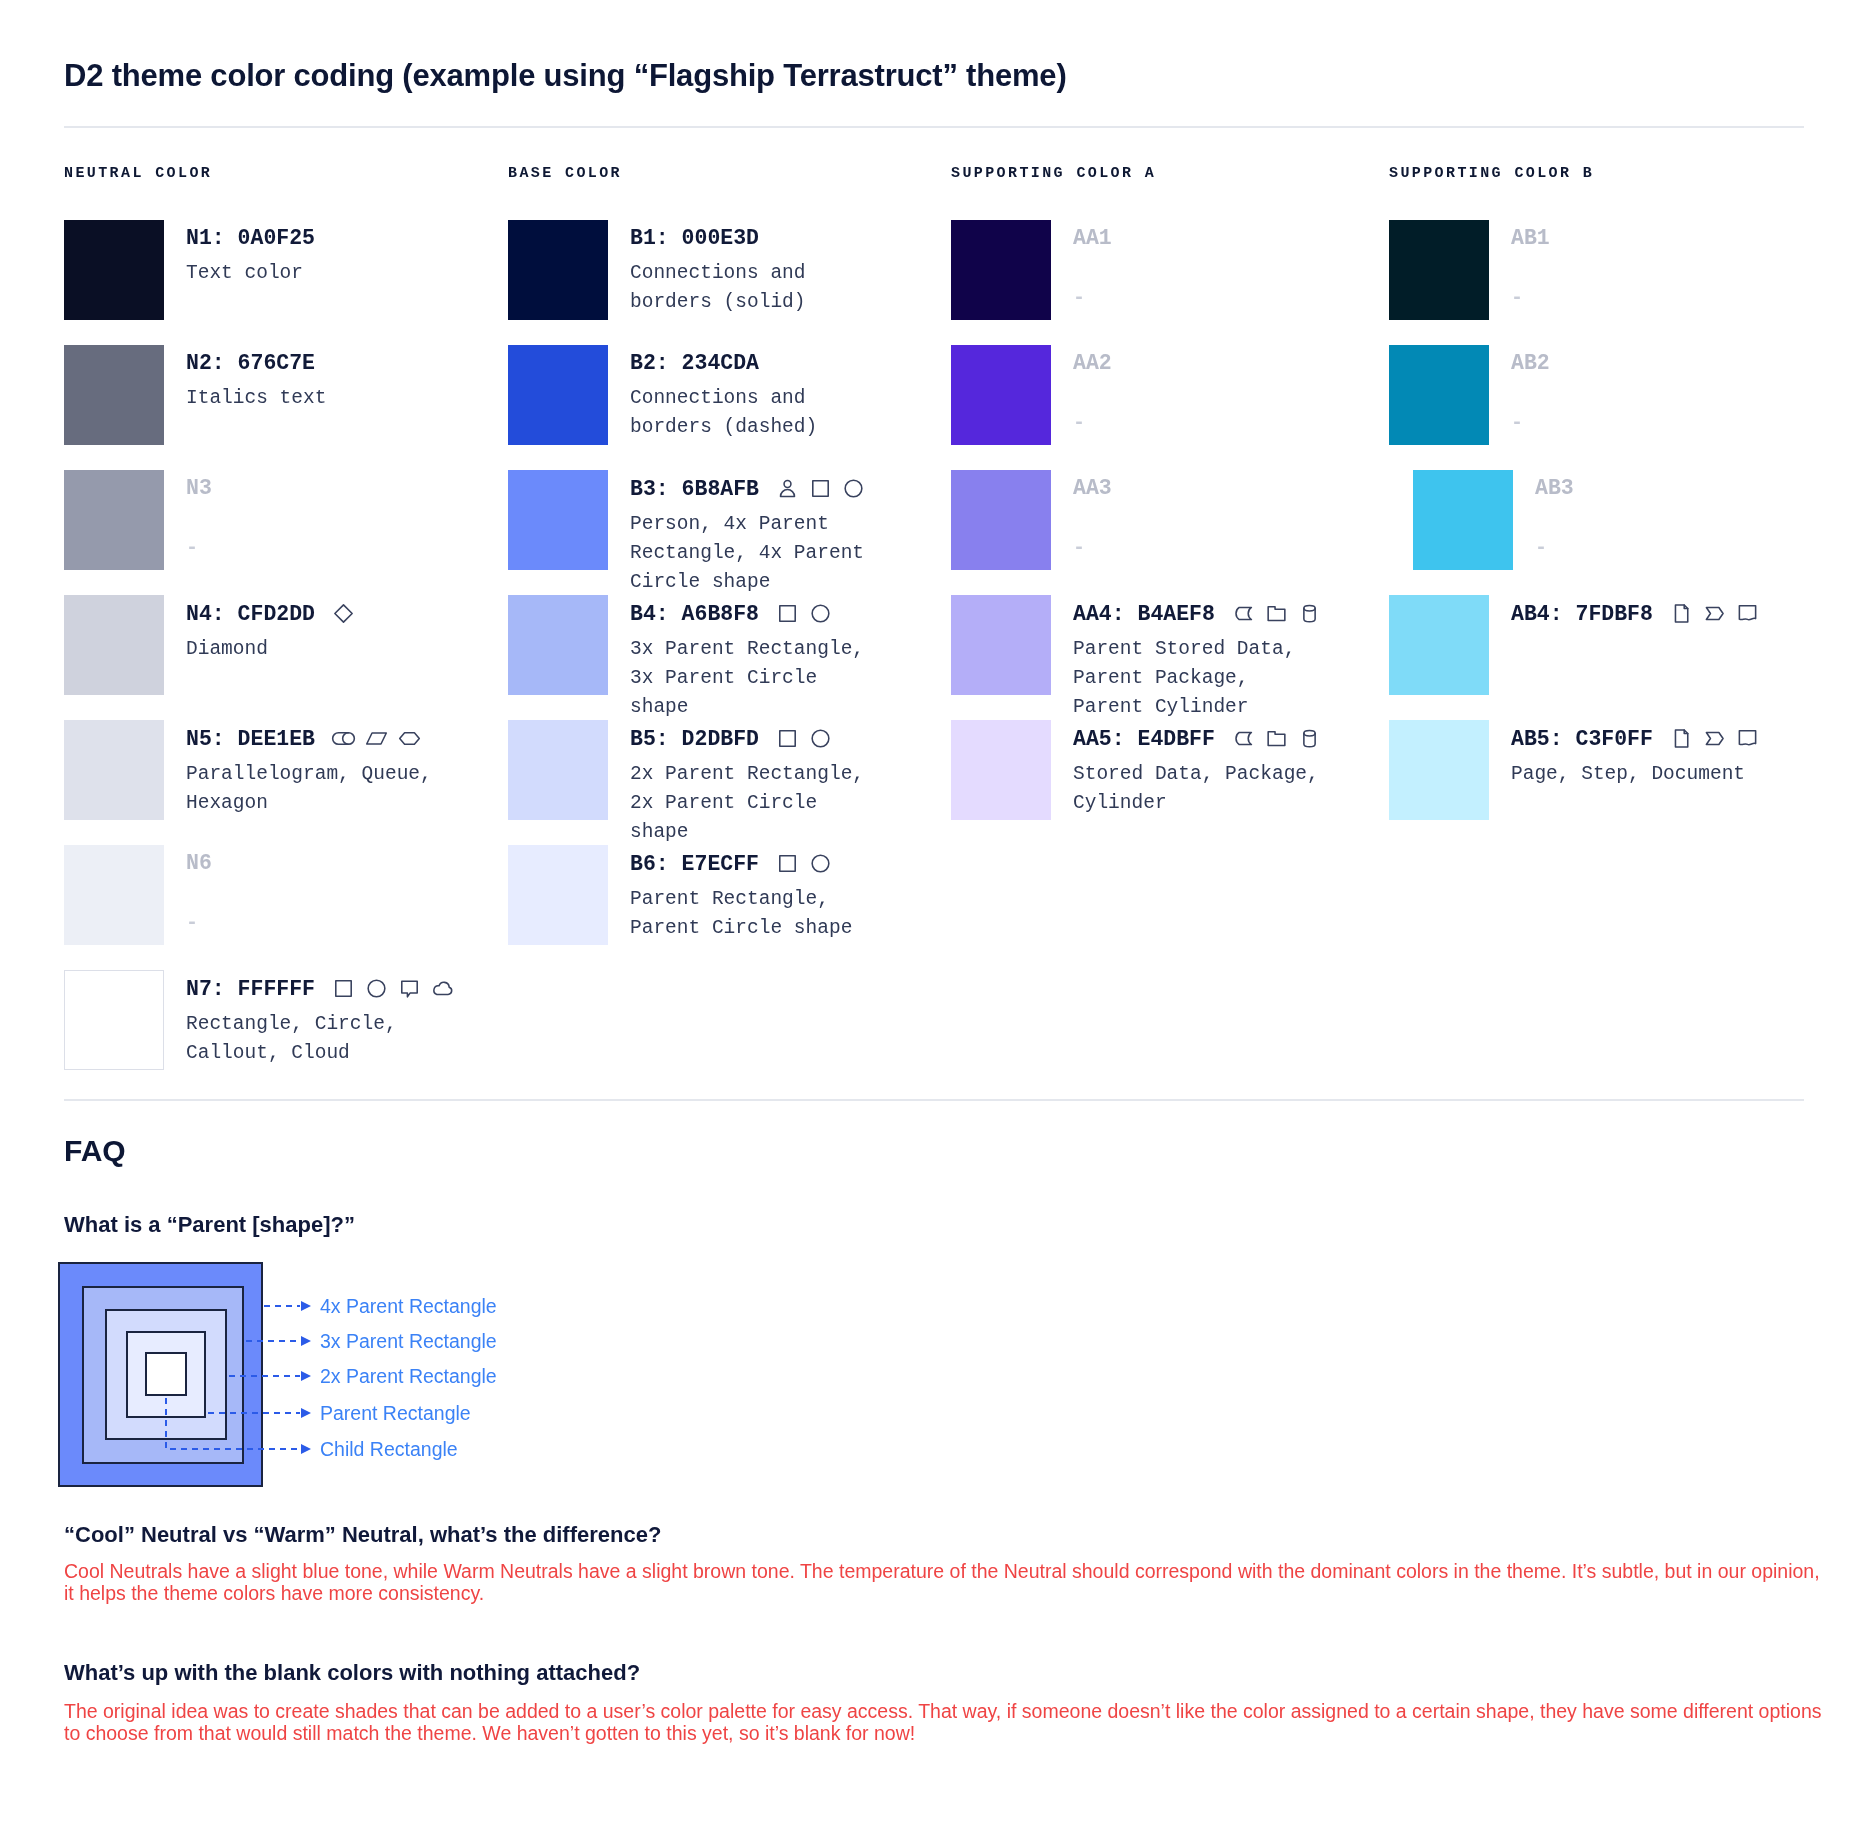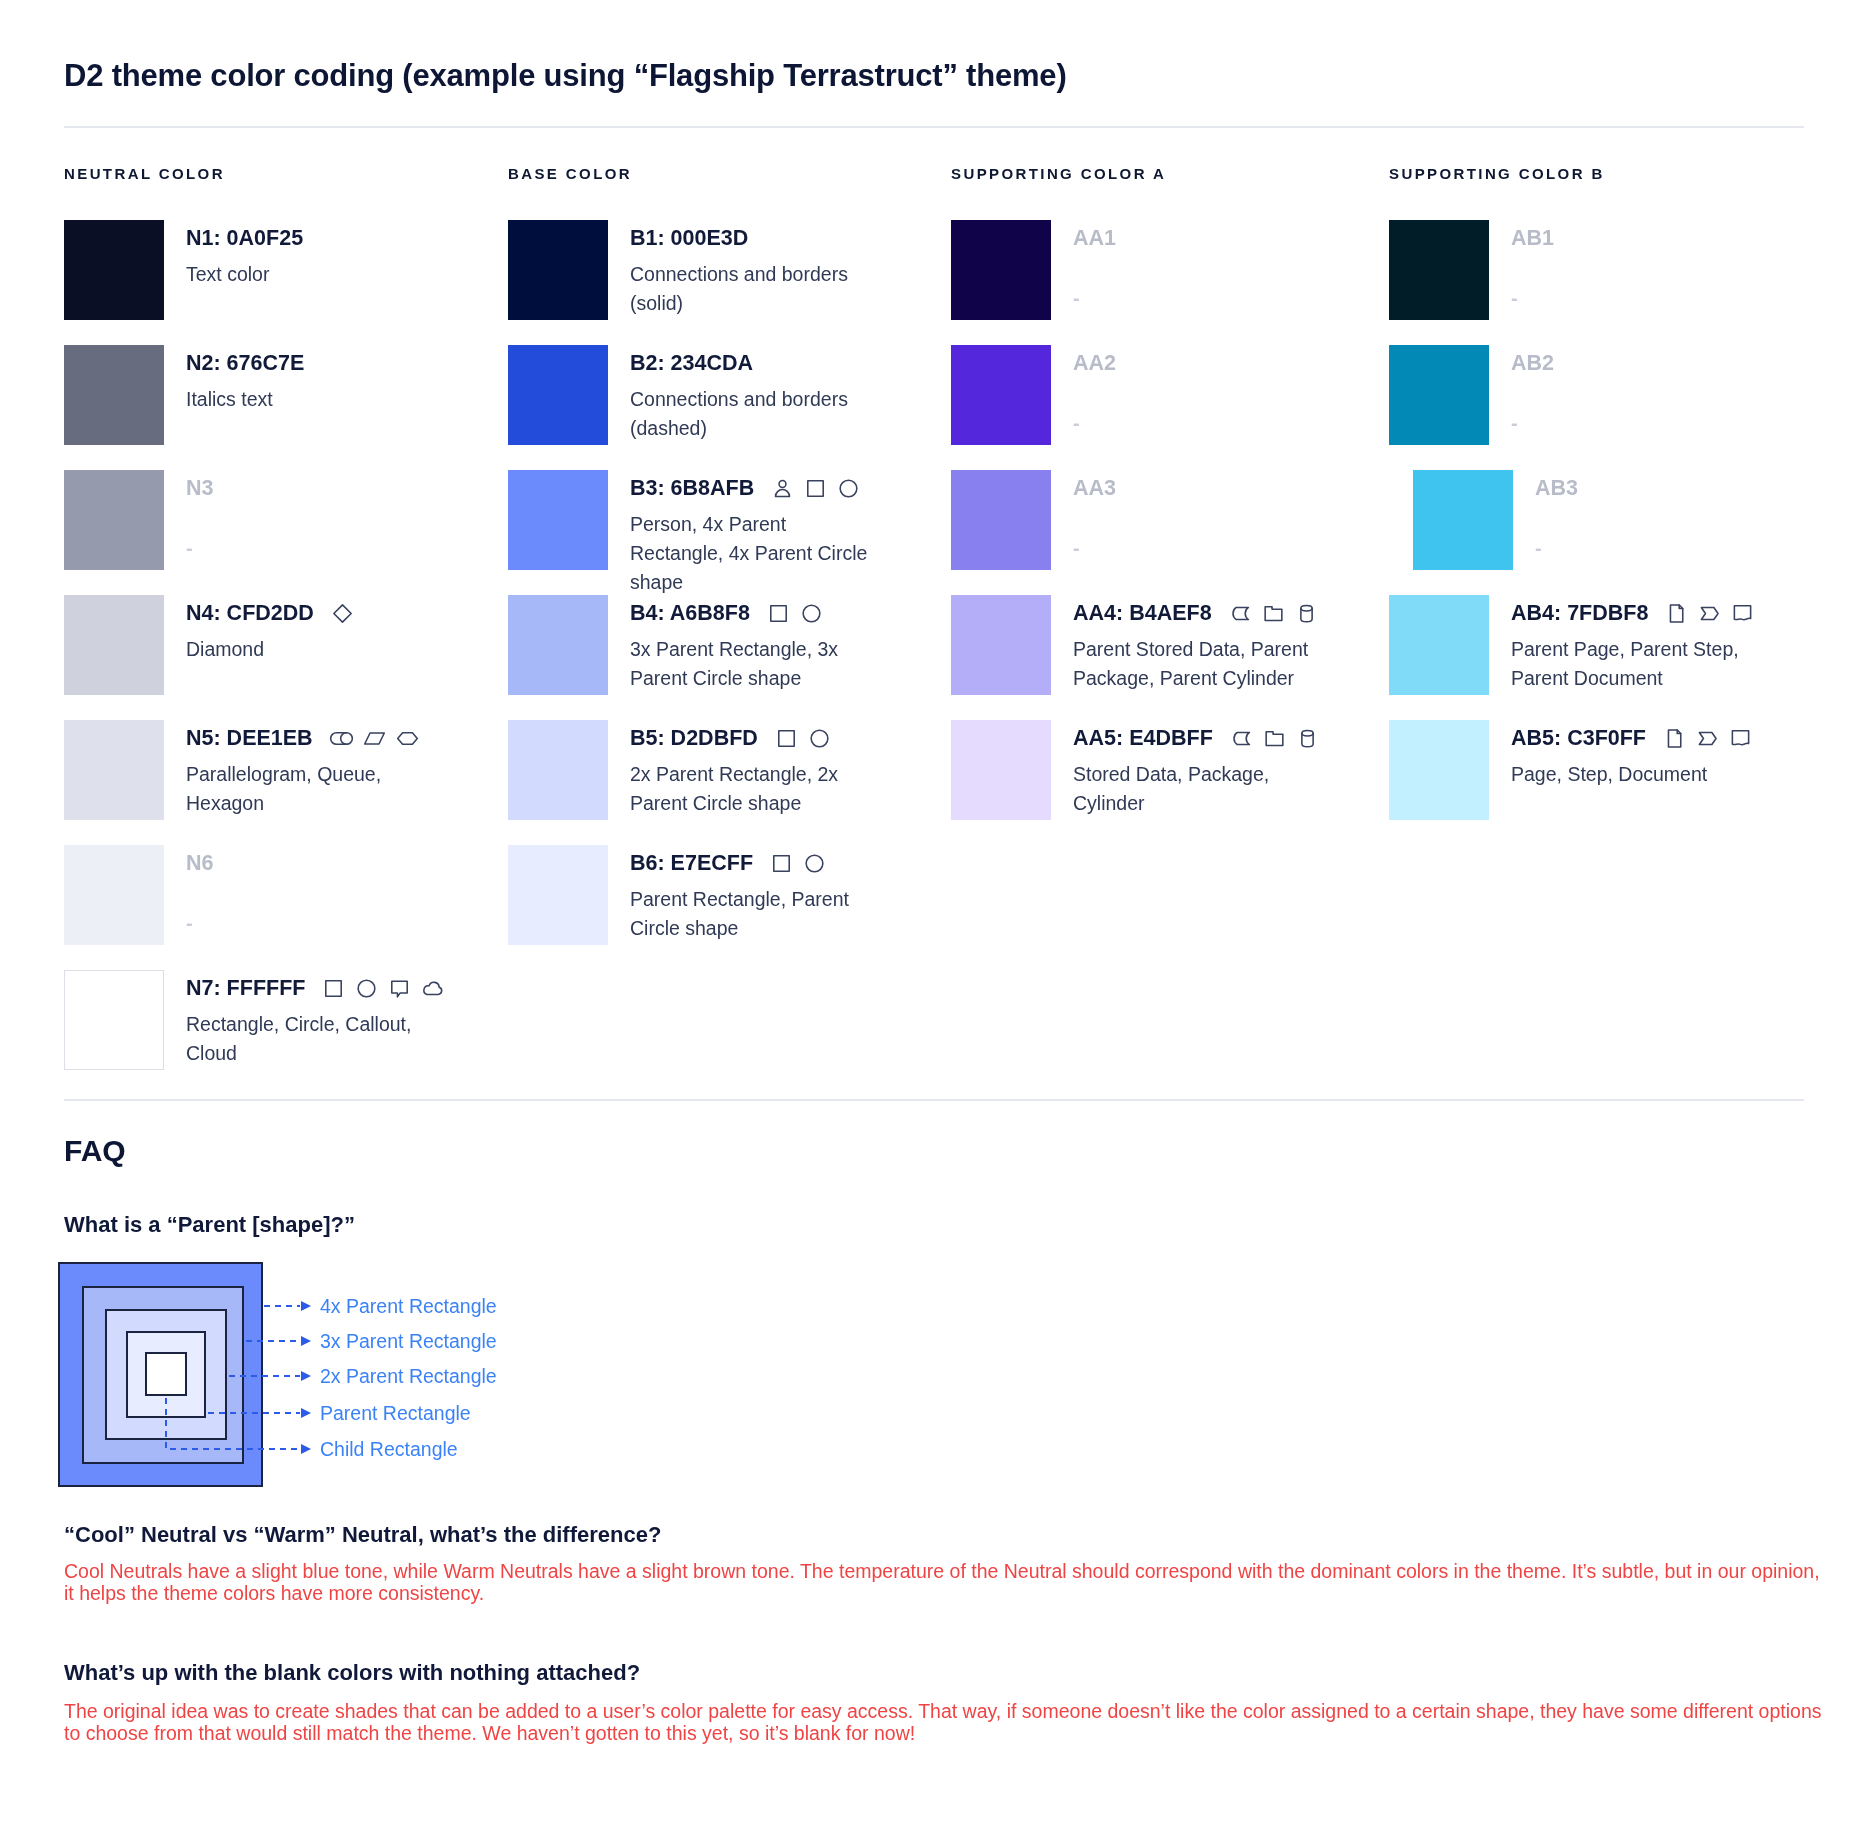--- a/index.html
+++ b/index.html
@@ -59,21 +59,21 @@
     position:absolute; left:262px; height:28px; line-height:28px;
     font-size:19.5px; color:#3b82f6; white-space:nowrap;
   }
 </style>
 </head>
 <body>
 
 <h1 class="abs page-title">D2 theme color coding (example using “Flagship Terrastruct” theme)</h1>
 <div class="abs divider" id="divider-top"></div>
 
-<div class="abs" id="palette" style="left:0;top:0;width:1864px;height:1100px;">
+<div class="abs" id="palette" style="left:0;top:0;width:1864px;height:1100px;font-family:Liberation Mono, monospace;">
     <div class="pal-col" style="left: 64px; height: 930px;">
       <div class="pal-header">NEUTRAL COLOR</div>
       <div class="pal-entry" style="top: 55px; height: 125px;">
         <div class="swatch" style="background: rgb(10, 15, 37);"></div>
         <div class="entry-text">
           <div class="entry-label-row">
             <span class="entry-label">N1: 0A0F25</span>
           </div>
           <div class="entry-desc">Text color</div>
         </div>
@@ -421,21 +421,20 @@
                   <path d="M4.2 6.3h12l4 5.7-4 5.7h-12l3.9-5.7Z"></path>
                 </svg>
               </span>
               <span>
                 <svg width="25" height="25" viewBox="0 0 24 24" fill="none" stroke="#39425E" stroke-width="1.5" stroke-linejoin="round" stroke-linecap="round">
                   <path d="M4.2 4.6h15.6v12.3c-2.6-1.5-5.2 2.3-7.8.8s-5.2 1.2-7.8-.3Z"></path>
                 </svg>
               </span>
             </span>
           </div>
-          <div class="entry-desc">Parent Page, Parent Step, Parent Document</div>
         </div>
       </div>
       <div class="pal-entry" style="top: 555px; height: 125px;">
         <div class="swatch" style="background: rgb(195, 240, 255);"></div>
         <div class="entry-text">
           <div class="entry-label-row">
             <span class="entry-label">AB5: C3F0FF</span>
             <span class="entry-icons">
               <span>
                 <svg width="25" height="25" viewBox="0 0 24 24" fill="none" stroke="#39425E" stroke-width="1.5" stroke-linejoin="round" stroke-linecap="round">

